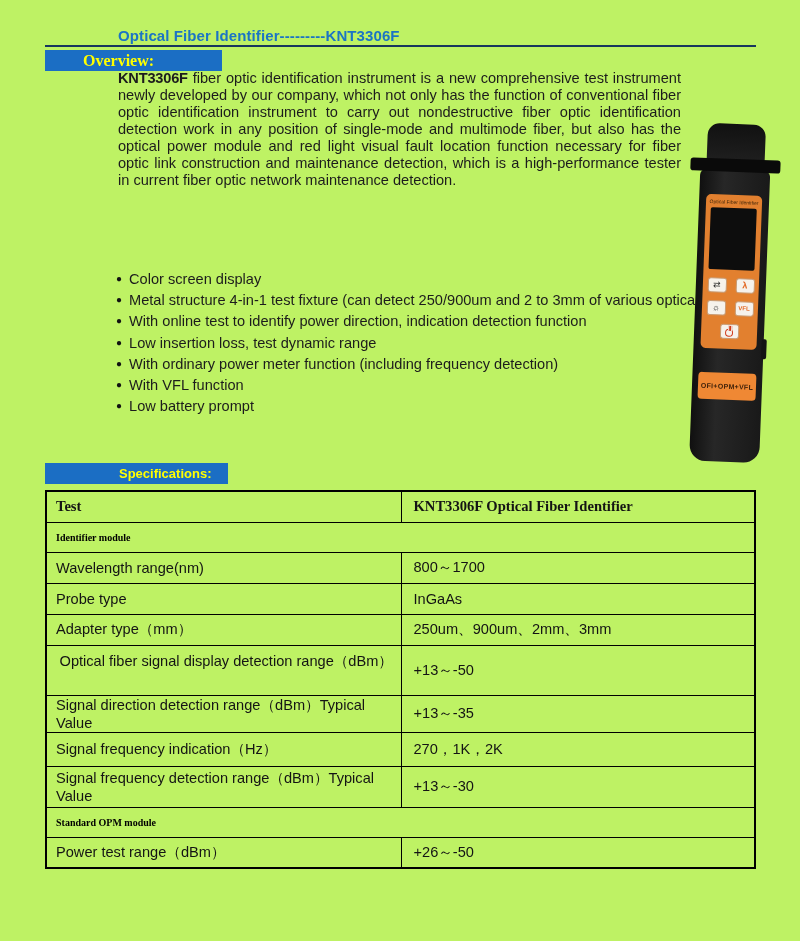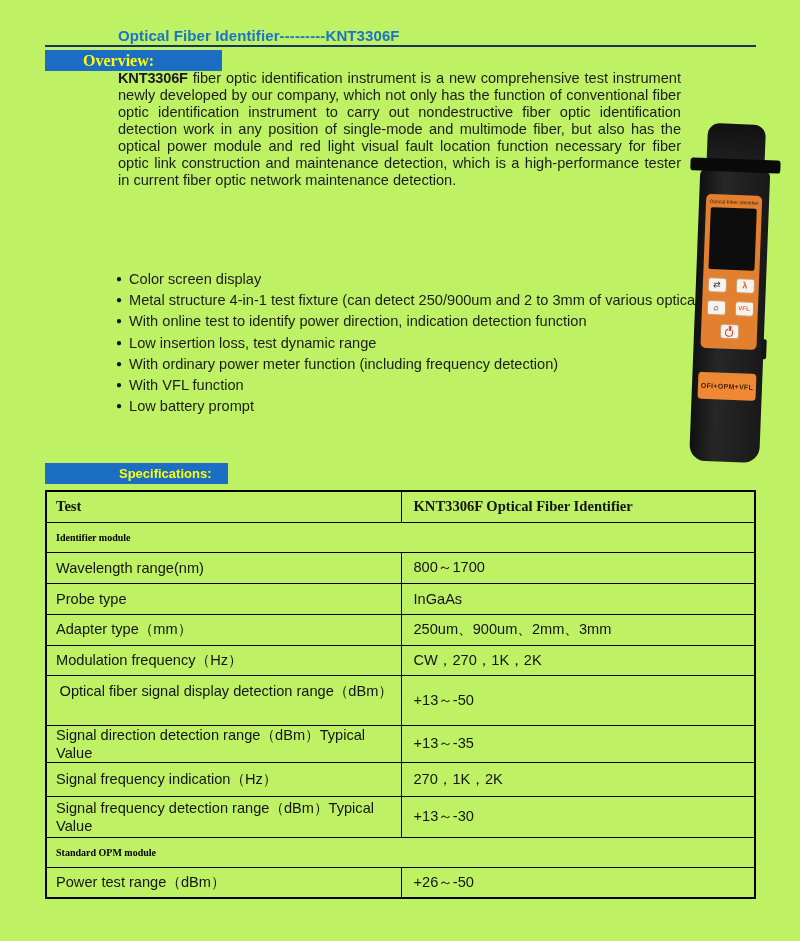--- a/index.html
+++ b/index.html
@@ -133,24 +133,20 @@
       <td class="val">800～1700</td>
     </tr>
     <tr class="h31">
       <td>Probe type</td>
       <td class="val">InGaAs</td>
     </tr>
     <tr class="h31">
       <td>Adapter type（mm）</td>
       <td class="val">250um、900um、2mm、3mm</td>
     </tr>
-    <tr class="h30">
-      <td>Modulation frequency（Hz）</td>
-      <td class="val">CW，270，1K，2K</td>
-    </tr>
     <tr class="h50">
       <td class="vtop">Optical fiber signal display detection range（dBm）</td>
       <td class="val">+13～-50</td>
     </tr>
     <tr class="h37">
       <td>Signal direction detection range（dBm）Typical Value</td>
       <td class="val">+13～-35</td>
     </tr>
     <tr class="h34">
       <td>Signal frequency indication（Hz）</td>

